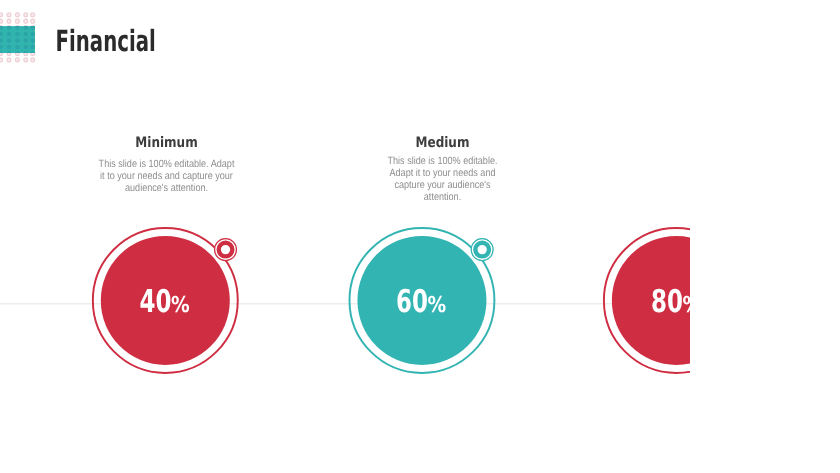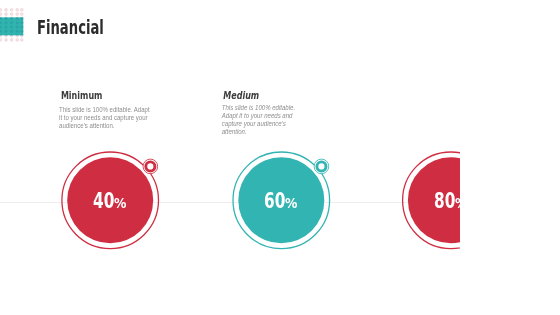--- a/index.html
+++ b/index.html
@@ -19,21 +19,21 @@
     font-size:19.5px;font-weight:bold;color:#2b2b2b;
     line-height:20px;
     transform:scaleX(0.675);transform-origin:left top;
     white-space:nowrap;
   }
 
   
   .hline{position:absolute;left:0;top:202px;width:560px;height:1px;background:#ededed;}
 
   
-  .col{position:absolute;}
+  .col{position:absolute;text-align:center;}
   .col .head{
     font-family:"DejaVu Sans", sans-serif;
     font-size:9.6px;font-weight:bold;color:#3d3d3d;
     line-height:10px;white-space:nowrap;
     transform:scaleX(0.835);
   }
   .col .body{
     font-family:"Liberation Sans", sans-serif;
     font-size:7px;color:#8e8e8e;font-weight:normal;
   }
@@ -194,21 +194,21 @@
 
   <div class="col" id="col0" style="left: 50.6px; width: 120px; top: 91px;">
     <div class="head">Minimum</div>
     <div class="body" id="body0" style="margin-top: 5px;">
         <div class="ln">This slide is 100% editable. Adapt</div>
         <div class="ln">it to your needs and capture your</div>
         <div class="ln">audience's attention.</div>
       </div>
   </div>
 
-  <div class="col" id="col1" style="left: 215px; width: 100px; top: 91px; font-style: italic;">
+  <div class="col" id="col1" style="left: 245px; width: 100px; top: 91px;">
     <div class="head">Medium</div>
     <div class="body" id="body1" style="margin-top: 2.5px;">
         <div class="ln">This slide is 100% editable.</div>
         <div class="ln">Adapt it to your needs and</div>
         <div class="ln">capture your audience's</div>
         <div class="ln">attention.</div>
       </div>
   </div>
 
 

